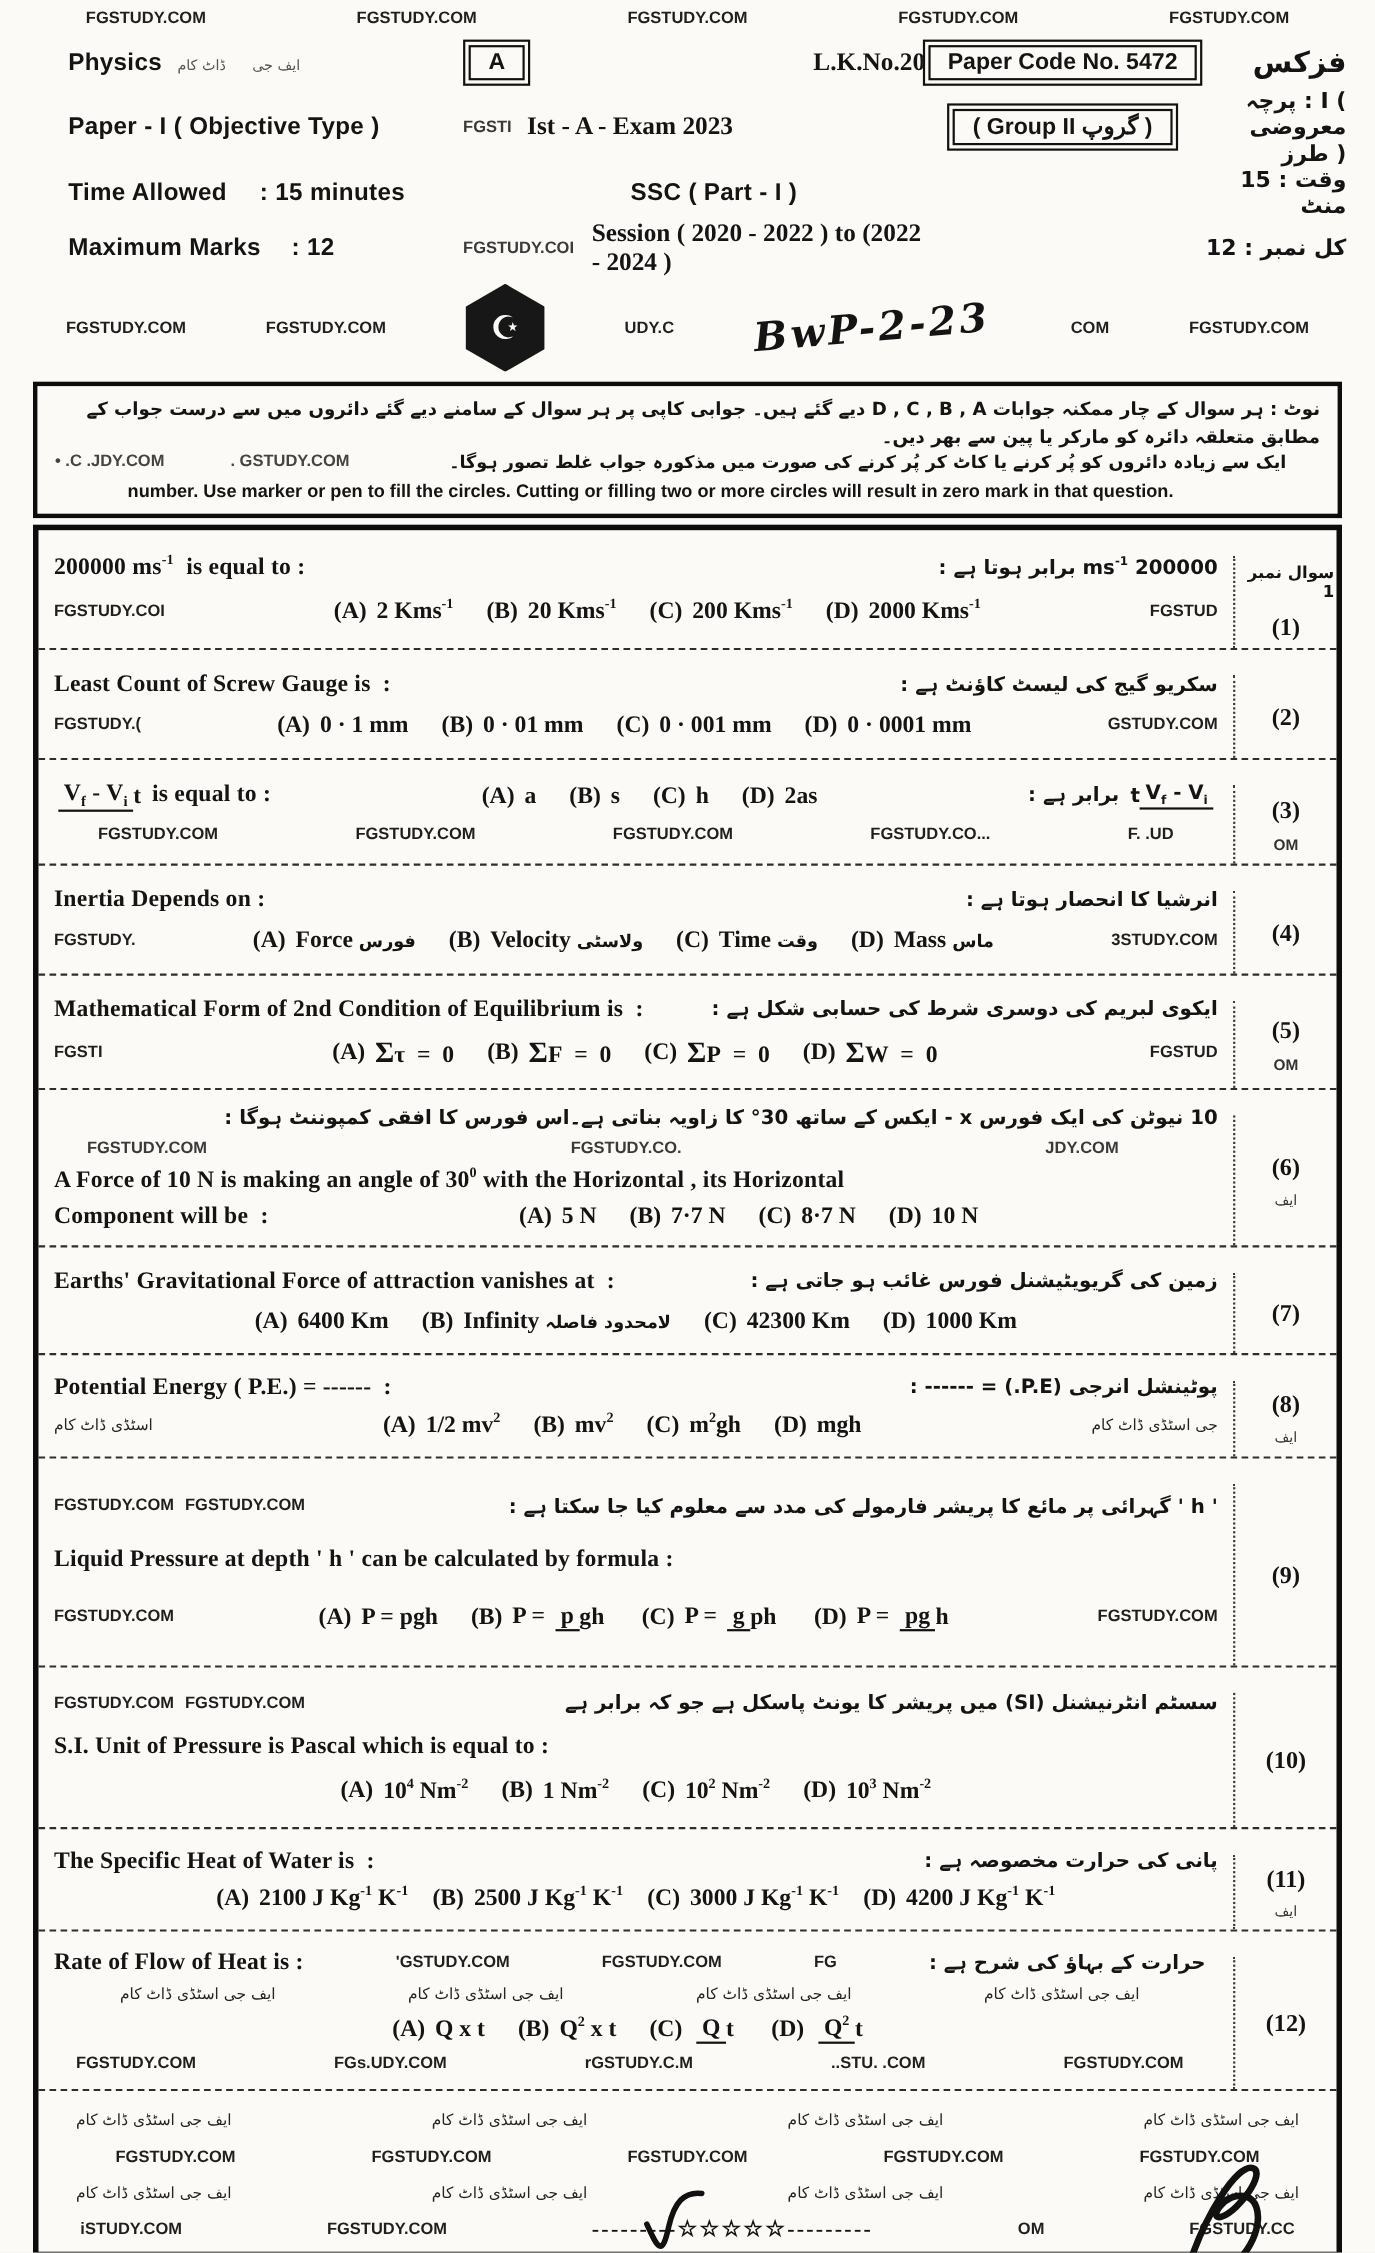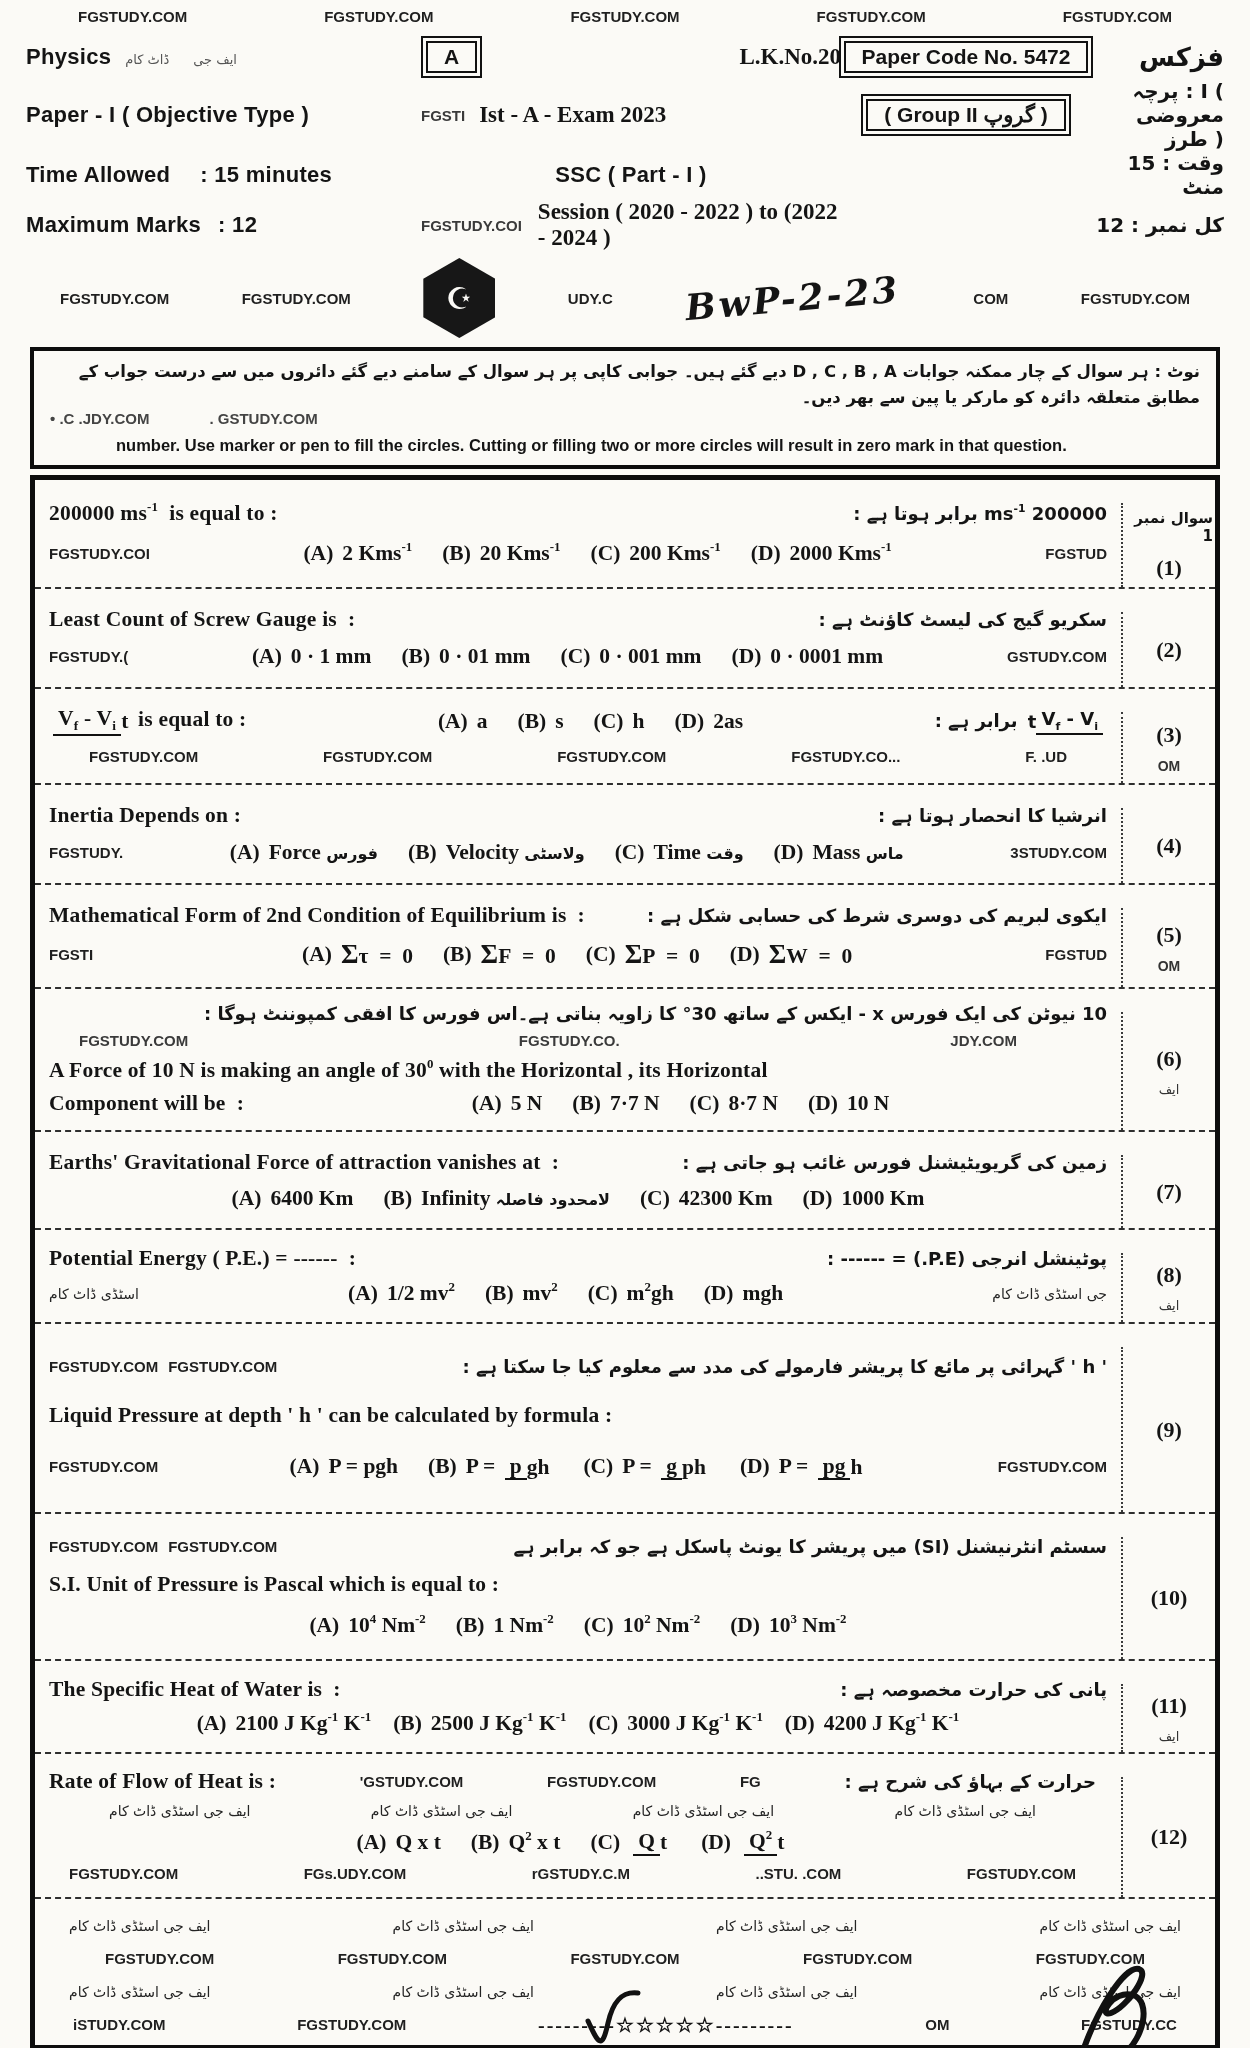--- a/index.html
+++ b/index.html
@@ -13,21 +13,21 @@
 
   .top-wm-row { display:flex; justify-content:space-between; padding:8px 78px 2px 78px; }
 
   
   .header { padding:8px 26px 0 26px; }
   .hrow { display:flex; align-items:center; min-height:44px; }
   .hc1 { width:395px; }
   .hc2 { width:420px; display:flex; align-items:center; justify-content:center; }
   .hc3 { width:250px; display:flex; align-items:center; justify-content:center; }
   .hc4 { flex:1; text-align:right; }
-  .hlabel { font-family:"Liberation Sans", sans-serif; font-weight:bold; font-size:22px; letter-spacing:.3px; }
+  .hlabel { font-family:"Liberation Sans", sans-serif; font-weight:bold; font-size:22px; letter-spacing:.3px;margin-left:36px; }
   .hserif { font-weight:bold; font-size:23px; }
   .hur { font-family:"DejaVu Sans", sans-serif; font-weight:bold; font-size:20px; direction:rtl; }
   .hur.big { font-size:26px; }
   .dbox { border:2px solid #111; padding:3px; display:inline-block; background:#fbfaf6; }
   .dbox .inner { border:2px solid #111; padding:2px 16px; display:inline-block; font-family:"Liberation Sans", sans-serif; font-weight:bold; font-size:21px; white-space:nowrap; }
   .frag { font-family:"DejaVu Sans", sans-serif; font-size:13px; color:#555; margin:0 10px; }
 
   
   .logo-row { display:flex; align-items:center; justify-content:space-between; padding:4px 60px; height:94px; }
   .hexlogo { width:72px; height:80px; background:#171717; clip-path:polygon(50% 0,100% 26%,100% 74%,50% 100%,0 74%,0 26%); display:flex; align-items:center; justify-content:center; color:#fbfaf6; font-size:30px; font-family:"DejaVu Sans", sans-serif; }
@@ -128,21 +128,21 @@
       <div class="hc2">
           <span class="hlabel">SSC ( Part - I )</span>
         </div>
       <div class="hc3"></div>
       <div class="hc4"><span class="hur">وقت  :  15 منٹ</span></div>
     </div>
 
     <div class="hrow">
       <div class="hc1">
         <span class="hlabel">Maximum Marks</span>
-        <span class="hlabel" style="margin-left:13px;">:  12</span>
+        <span class="hlabel" style="margin-left:24px;">:  12</span>
       </div>
       <div class="hc2" style="justify-content:flex-start; gap:16px;">
         <span class="wm dim">FGSTUDY.COI</span>
         <span class="hserif">Session ( 2020 - 2022 ) to (2022 - 2024 )</span>
       </div>
       <div class="hc3"></div>
       <div class="hc4"><span class="hur">کل نمبر  :  12</span></div>
     </div>
   </div>
 
@@ -156,20 +156,21 @@
     <span class="handwr">BwP-2-23</span>
     <span class="wm">COM</span>
     <span class="wm">FGSTUDY.COM</span>
   </div>
 
   <div class="note-box">
     <div class="note-ur">نوٹ  :  ہر سوال کے چار ممکنہ جوابات D , C , B , A دیے گئے ہیں۔ جوابی کاپی پر ہر سوال کے سامنے دیے گئے دائروں میں سے درست جواب کے مطابق متعلقہ دائرہ کو مارکر یا پین سے بھر دیں۔</div>
     <div class="note-ur2">
       <span class="wm">• .C .JDY.COM</span>
       <span class="wm">. GSTUDY.COM</span>
+      <span class="txt">ایک سے زیادہ دائروں کو پُر کرنے یا کاٹ کر پُر کرنے کی صورت میں مذکورہ جواب غلط تصور ہوگا۔</span>
     </div>
     <div class="note-en">
       <div class="l2">number. Use  marker  or  pen to  fill  the  circles. Cutting or  filling two  or  more  circles  will  result  in  zero  mark  in  that  question.</div>
     </div>
   </div>
 
   <div class="main-box">
 
     <div class="qrow" style="min-height:102px">
       <div class="qmain">

